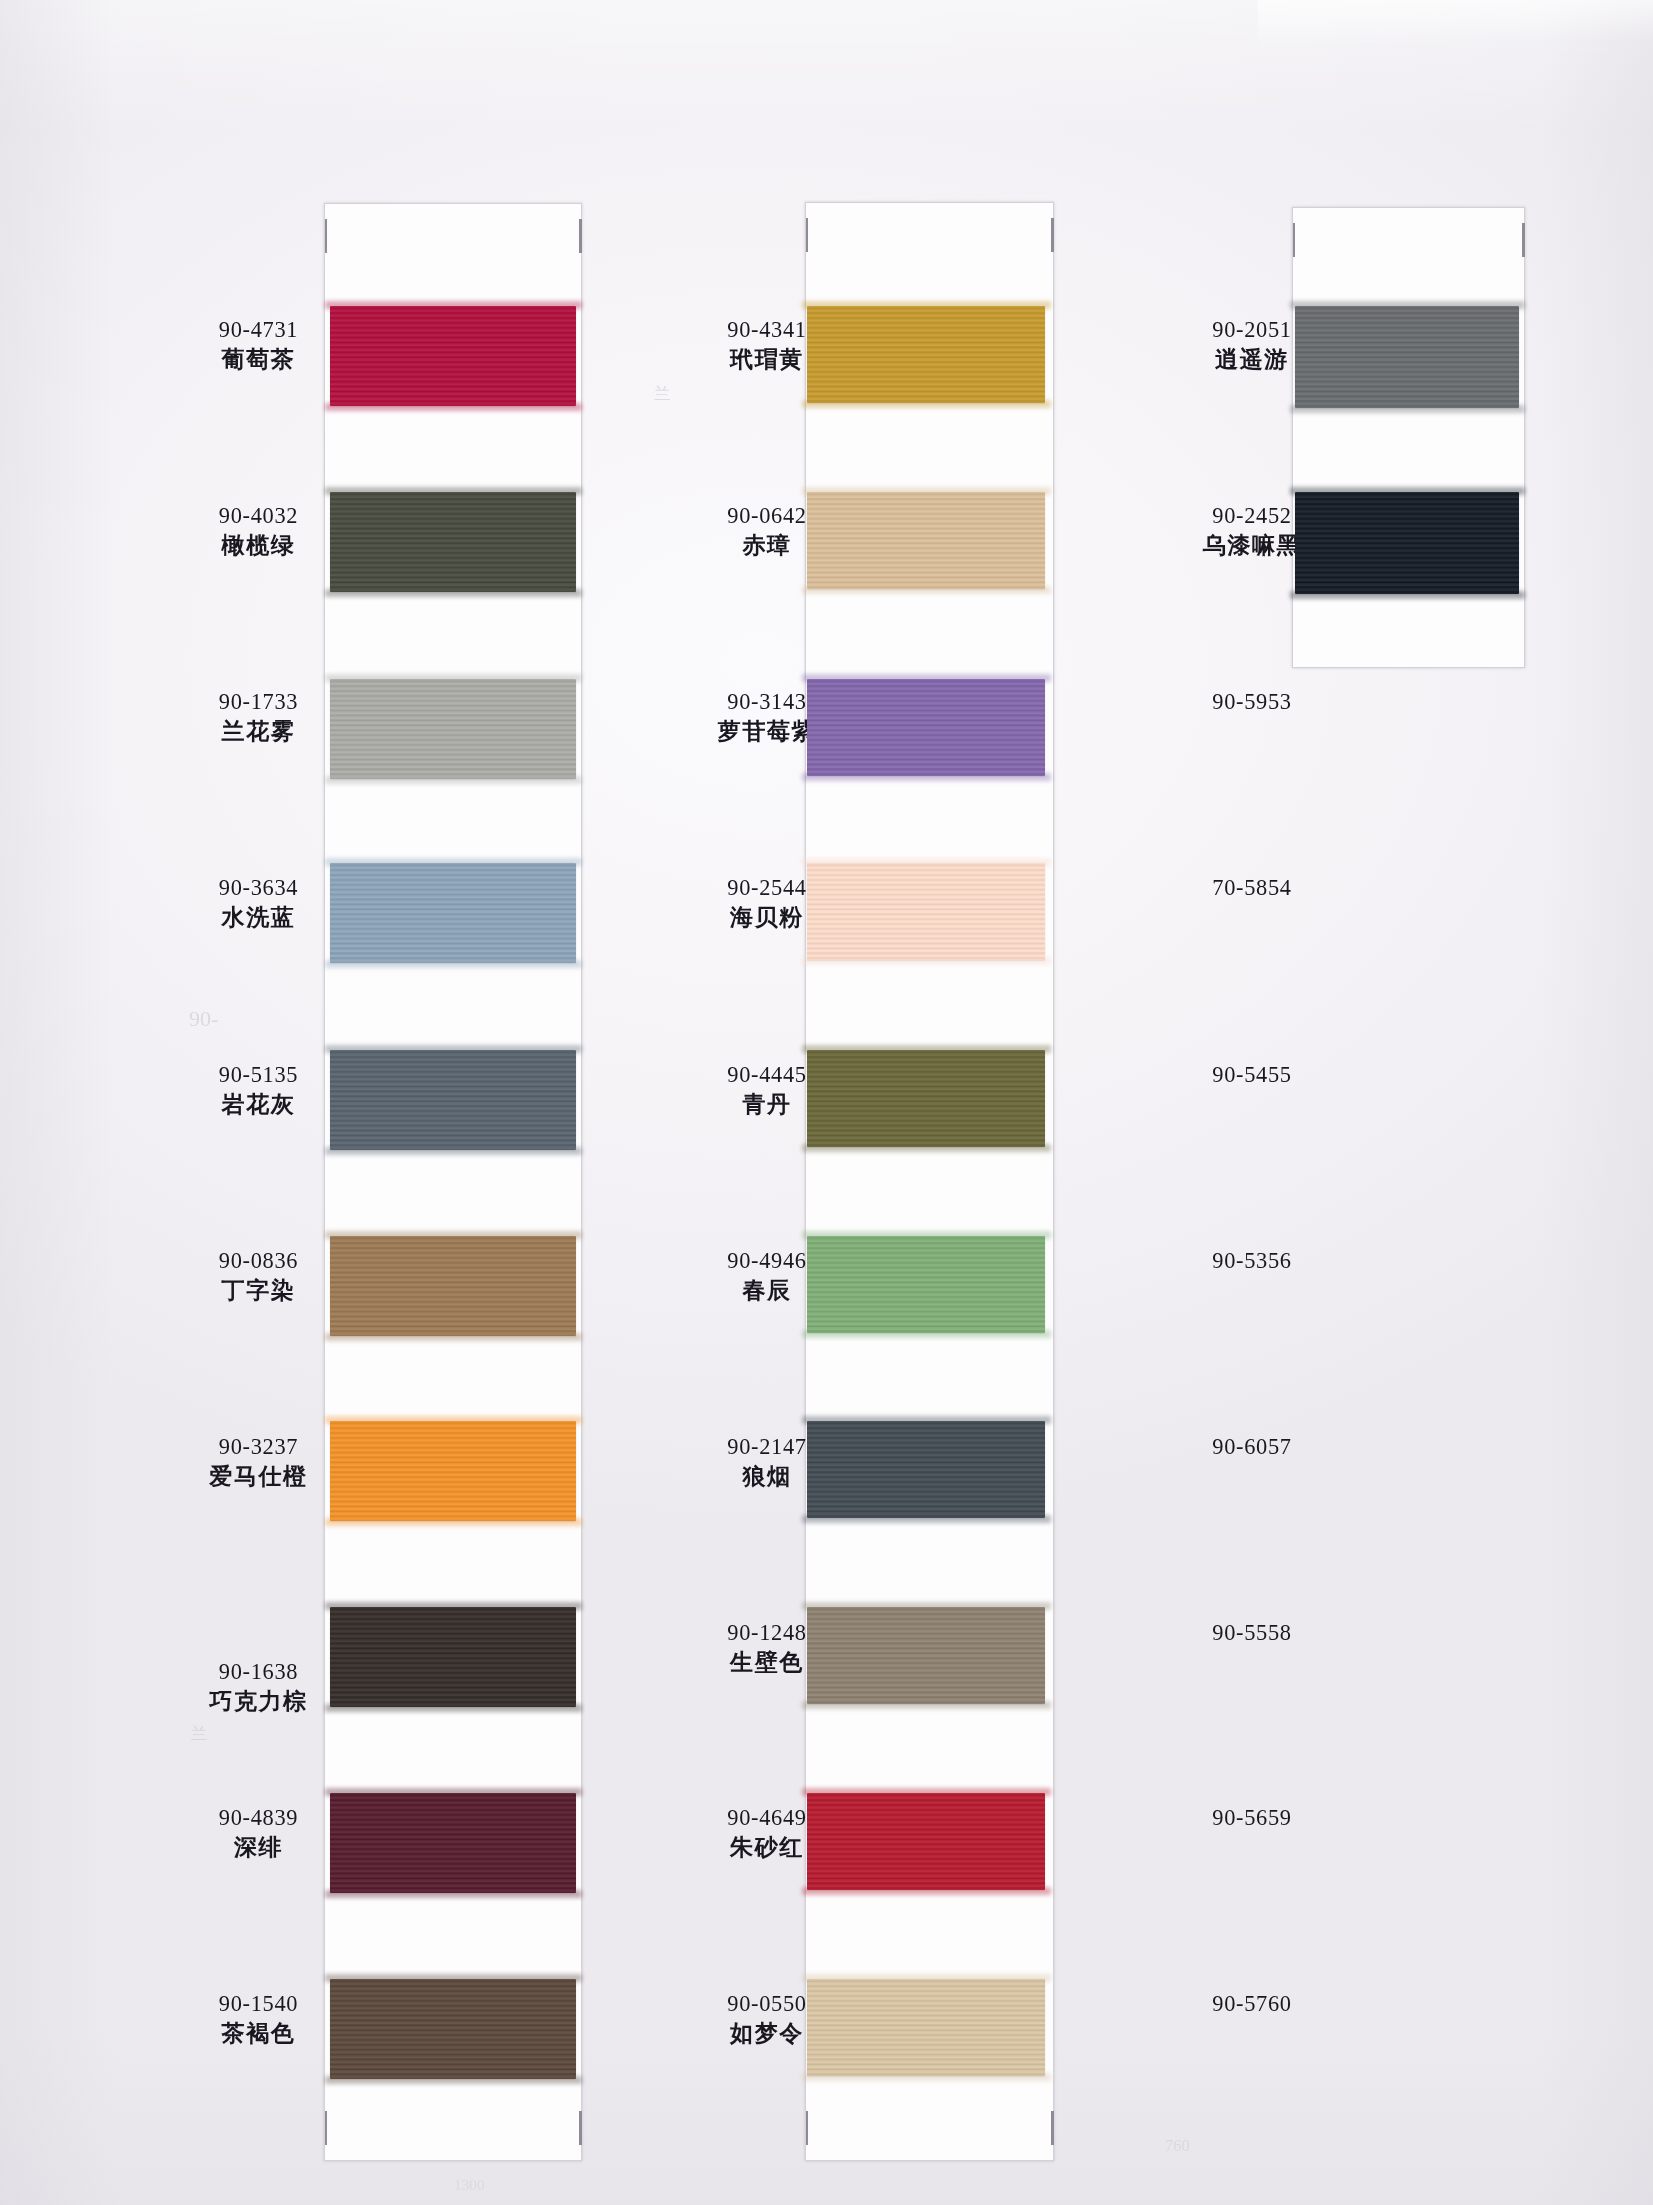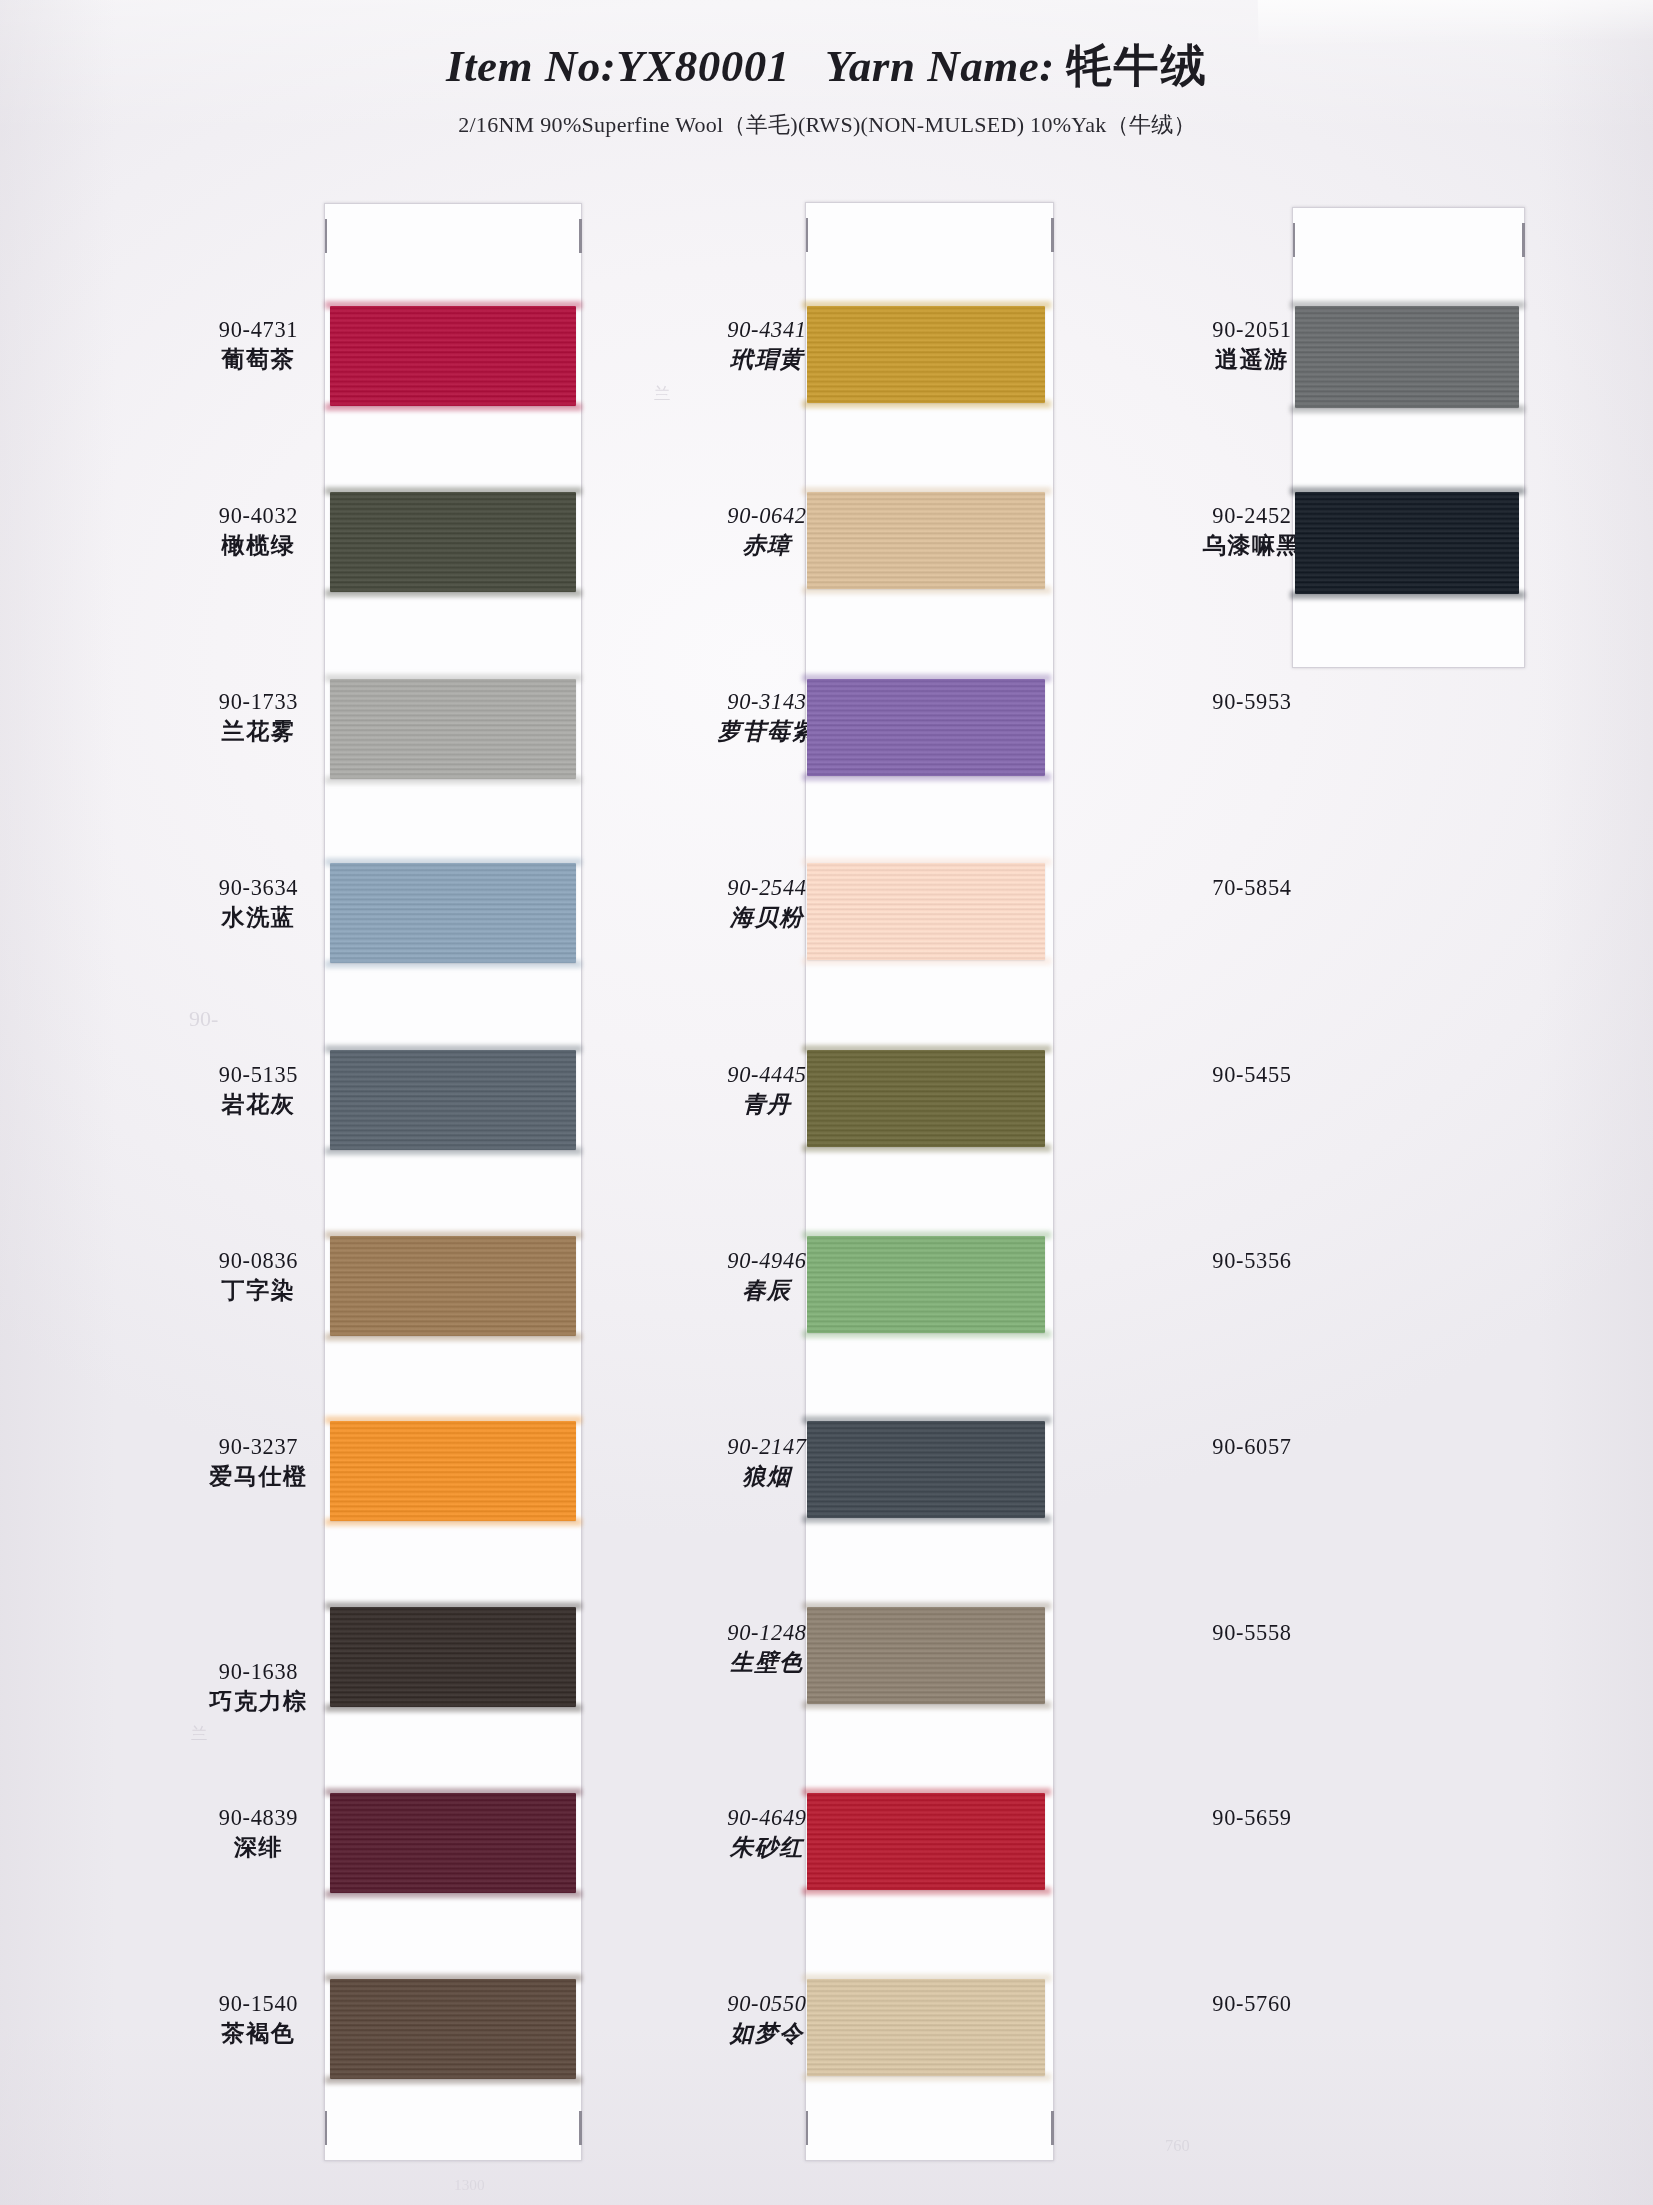--- a/index.html
+++ b/index.html
@@ -104,21 +104,21 @@
     height: 70px;
   }
   .label-block {
     position: absolute;
     text-align: center;
     color: #191820;
     line-height: 1.14;
     white-space: nowrap;
   }
   #col-1 .label-block { left: 173px; top: 0;  width: 147px; }
-  #col-2 .label-block { left: 55px; top: 0;  width: 164px; font-style: italic; }
+  #col-2 .label-block { left: 55px; top: 0;  width: 164px; }
   #col-3 .label-block { left: 59px; top: 0;  width: 164px; }
   .code {
     font-size: 22.4px;
     font-weight: 400;
     letter-spacing: 0.7px;
     font-family: "Liberation Serif", "DejaVu Serif", serif;
   }
   .name {
     font-size: 23px;
     font-weight: 700;
@@ -171,26 +171,20 @@
   #ghost-e { left: 454px;  top: 2176px; font-size: 15.3px; color: #d2cfd8; }
 </style>
 </head>
 <body>
 
 <div id="page">
 
   <div id="paper-vignette"></div>
   <div id="top-sheen"></div>
 
-  <div id="header">
-    <div id="title-line">
-      <span>Item No:</span><span>YX80001</span>&nbsp;&nbsp;&nbsp;<span>Yarn Name:</span>&nbsp;<span class="yarn-name-cn">牦牛绒</span>
-    </div>
-    <div id="subtitle-line">2/16NM 90%Superfine Wool（羊毛)(RWS)(NON-MULSED)  10%Yak（牛绒）</div>
-  </div>
 
   <div class="ghost" id="ghost-a">90-</div>
   <div class="ghost" id="ghost-b">兰</div>
   <div class="ghost" id="ghost-c">兰</div>
   <div class="ghost" id="ghost-d">760</div>
   <div class="ghost" id="ghost-e">1300</div>
 
   <div class="card-strip tall" id="card-1">
     <div class="notch tl"></div>
     <div class="notch tr"></div>

